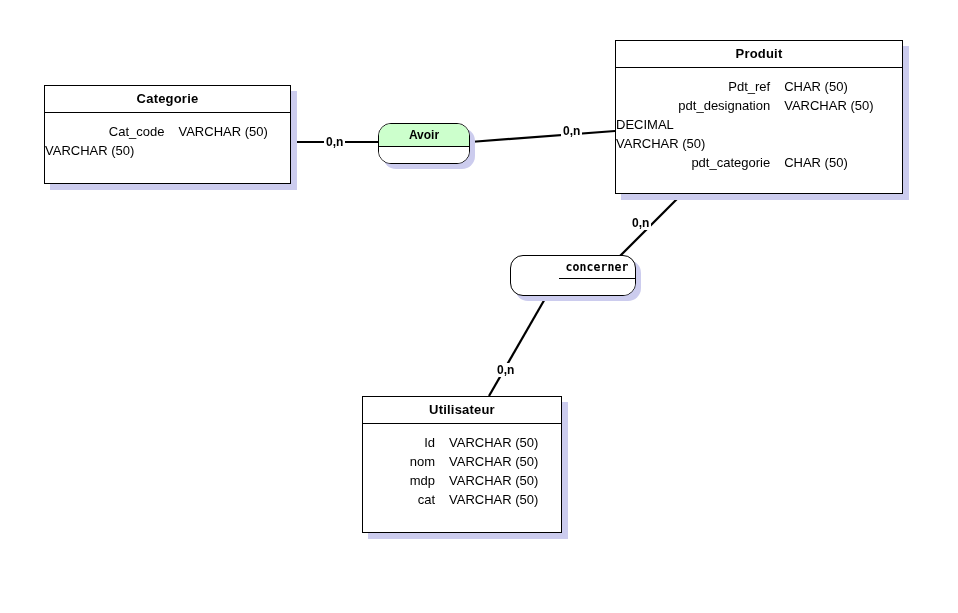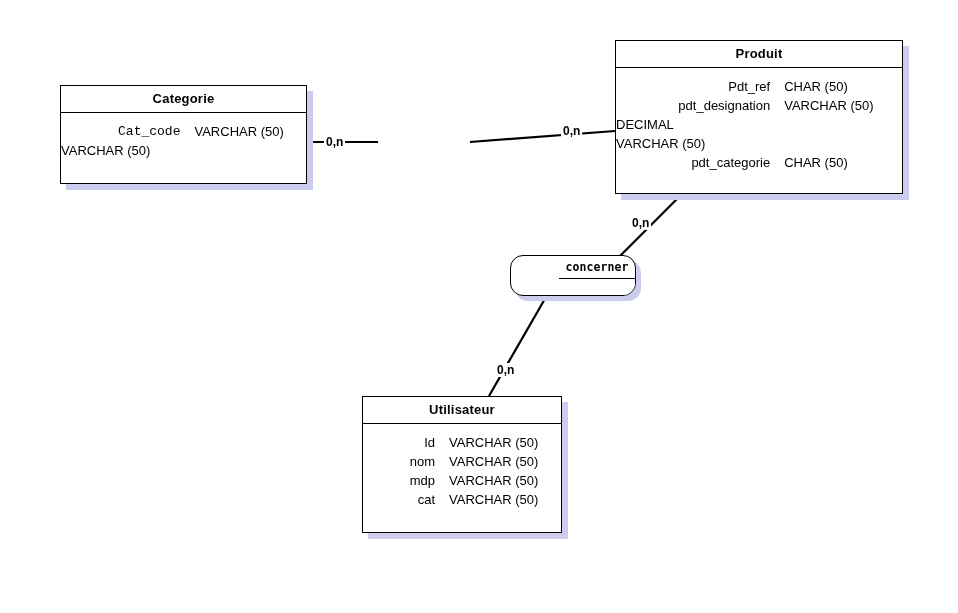--- a/index.html
+++ b/index.html
@@ -61,21 +61,21 @@
   }
   .attr-name {
     text-align: right;
     padding-right: 14px;
   }
   .attr-type {
     text-align: left;
   }
 
   
-  .cat .attr-name  { width: 120px; font-family: Liberation Mono, monospace; }
+  .cat .attr-name  { width: 120px; }
   .cat .attr-type  { width: 112px; }
   .prod .attr-name { width: 157px; }
   .prod .attr-type { width: 120px; }
   .user .attr-name { width: 76px; }
   .user .attr-type { width: 118px; }
 
   
   .relation {
     position: absolute;
     box-sizing: border-box;
@@ -129,21 +129,21 @@
 
     <line x1="291" y1="142" x2="378" y2="142" stroke="#000000" stroke-width="2.2"></line>
 
     <line x1="470" y1="142" x2="615" y2="131" stroke="#000000" stroke-width="2.2"></line>
 
     <line x1="680" y1="196" x2="618" y2="258" stroke="#000000" stroke-width="2.2"></line>
 
     <line x1="546" y1="297" x2="489" y2="396" stroke="#000000" stroke-width="2.2"></line>
   </svg>
 
-  <div class="entity cat" style="left:44px; top:85px; width:247px;margin-left:16px;">
+  <div class="entity cat" style="left:44px; top:85px; width:247px;">
     <div class="entity-title">Categorie</div>
     <div class="entity-body">
       <div class="attr-row">
         <span class="attr-name">Cat_code</span>
         <span class="attr-type">VARCHAR (50)</span>
       </div>
       <div class="attr-row">
         <span class="attr-type">VARCHAR (50)</span>
       </div>
       <div style="height:14px;"></div>
@@ -191,20 +191,24 @@
         <span class="attr-type">VARCHAR (50)</span>
       </div>
       <div class="attr-row">
         <span class="attr-name">cat</span>
         <span class="attr-type">VARCHAR (50)</span>
       </div>
       <div style="height:14px;"></div>
     </div>
   </div>
 
+  <div class="relation green" style="left:378px; top:123px; width:92px;">
+    <div class="relation-title">Avoir</div>
+    <div class="relation-body"></div>
+  </div>
 
   <div class="relation mono" style="left:510px; top:255px; width:126px;padding-left:48px;">
     <div class="relation-title">concerner</div>
     <div class="relation-body"></div>
   </div>
 
   <div class="card-label" style="left:324px; top:135px;">0,n</div>
 
   <div class="card-label" style="left:561px; top:124px;">0,n</div>
 

